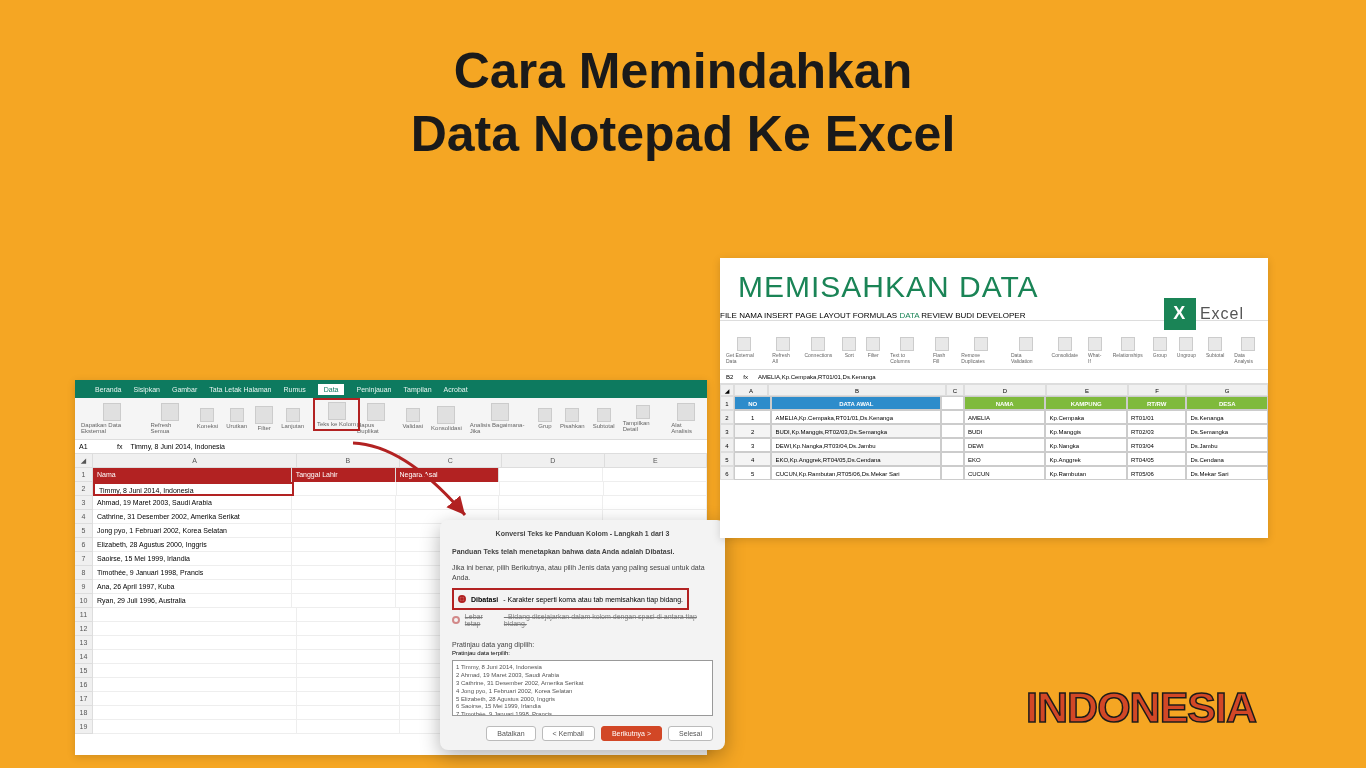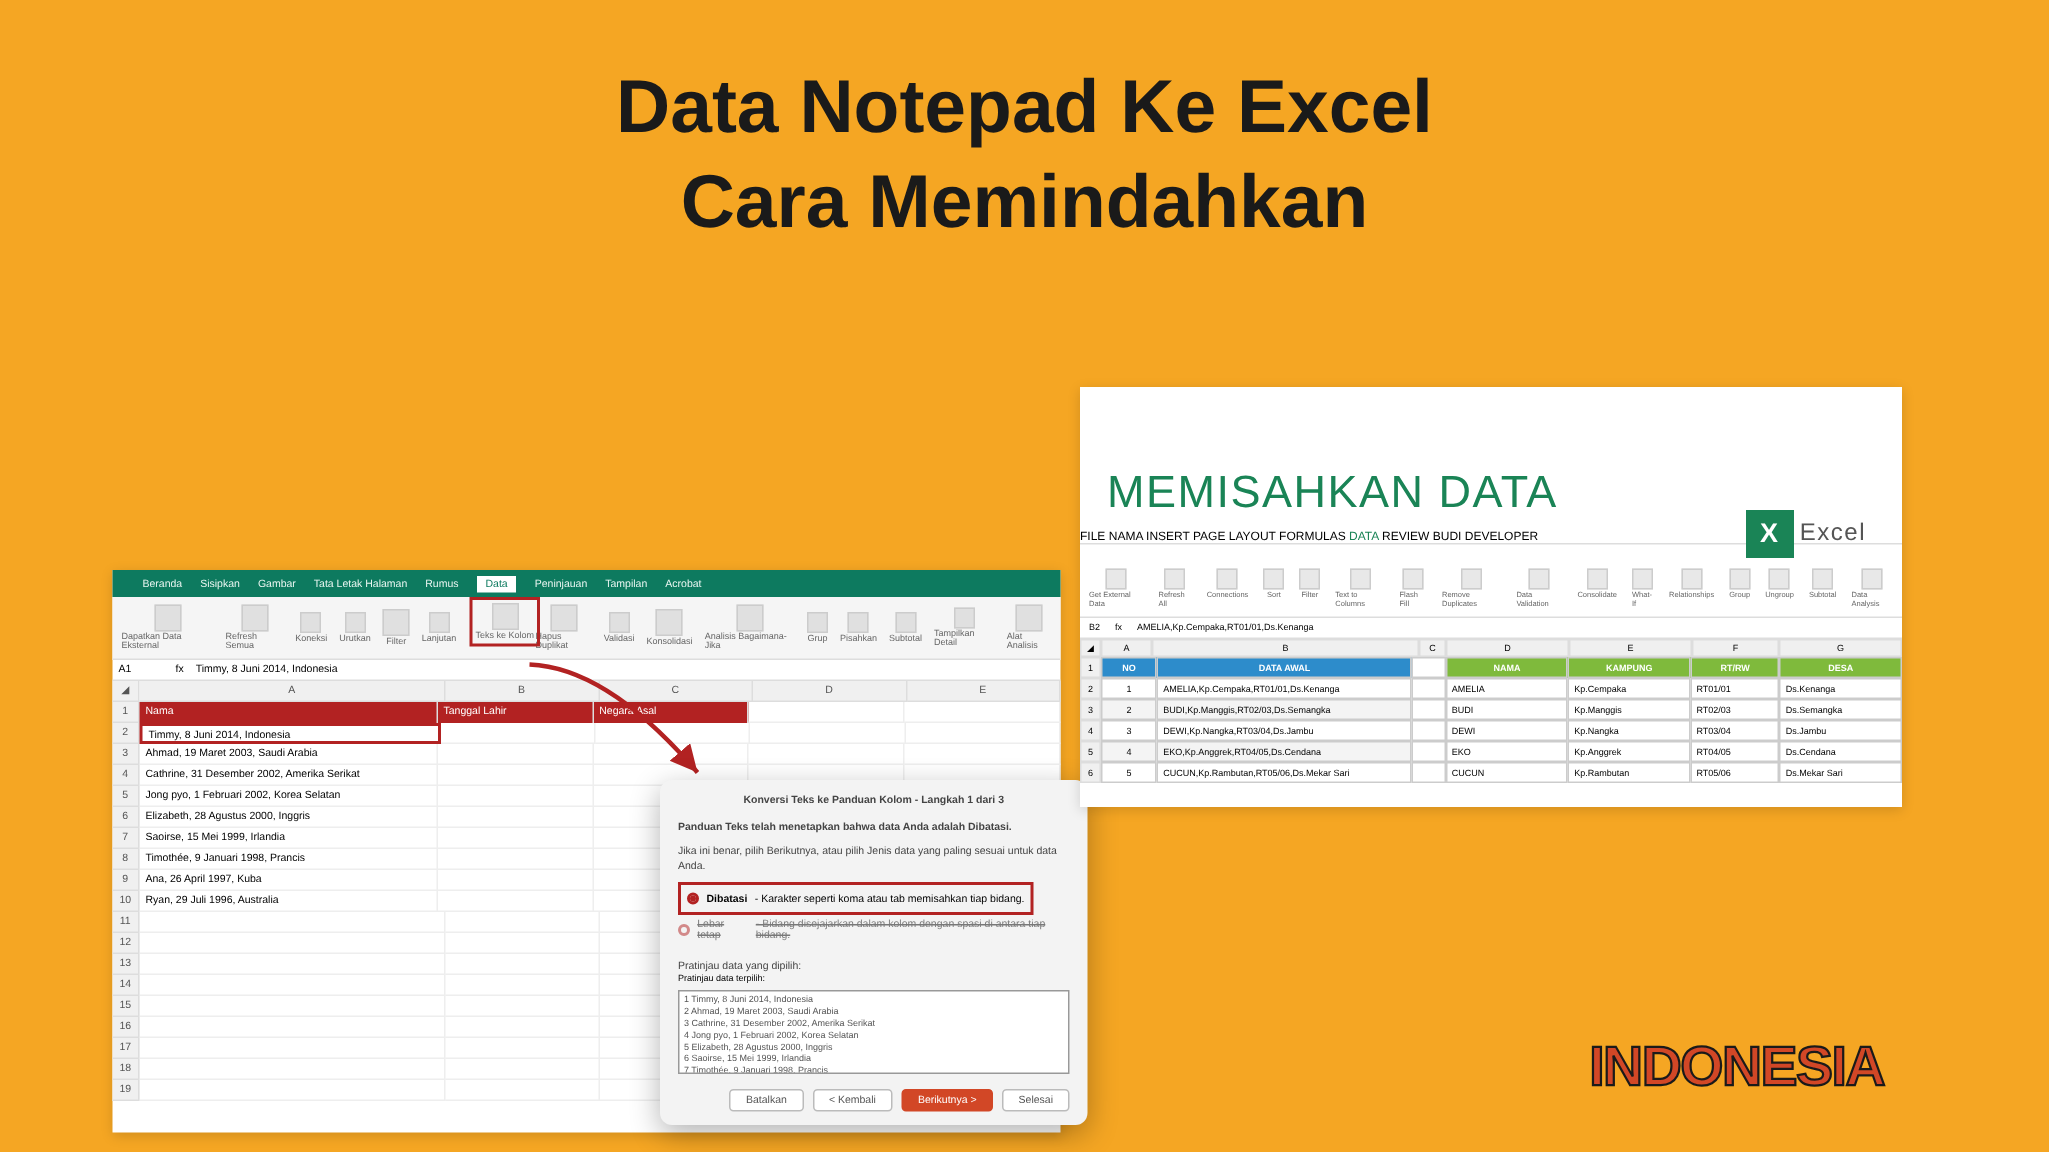--- a/index.html
+++ b/index.html
@@ -202,21 +202,20 @@
     font-size: 8px;
   }
   .right-banner {
     padding: 12px 18px 8px;
     font-size: 30px;
     color: #1a8456;
     font-weight: 500;
     letter-spacing: 1px;
     line-height: 1.1;
     position: relative;
-    margin-top: 42px;
   }
   .excel-logo {
     position: absolute;
     right: 24px;
     top: 40px;
     display: flex;
     align-items: center;
     gap: 4px;
   }
   .excel-square {
@@ -272,32 +271,32 @@
     font-weight: 900;
     line-height: 0.95;
   }
   .brand-top {
     font-size: 38px;
     color: #f5a623;
     -webkit-text-stroke: 2px #1a1a1a;
     letter-spacing: -1px;
   }
   .brand-bottom {
-    font-size: 37px;
+    font-size: 43px;
     color: #d24726;
     -webkit-text-stroke: 1.5px #1a1a1a;
     letter-spacing: -1px;
   }
 </style>
 </head>
 <body>
 
 <div class="main-title">
+  <div>Cara Memindahkan</div>
   <div>Data Notepad Ke Excel</div>
-  <div>Cara Memindahkan</div>
 </div>
 
 <div class="left-shot">
   <div class="excel-ribbon">
     <span class="tab">Beranda</span>
     <span class="tab">Sisipkan</span>
     <span class="tab">Gambar</span>
     <span class="tab">Tata Letak Halaman</span>
     <span class="tab">Rumus</span>
     <span class="tab active">Data</span>

